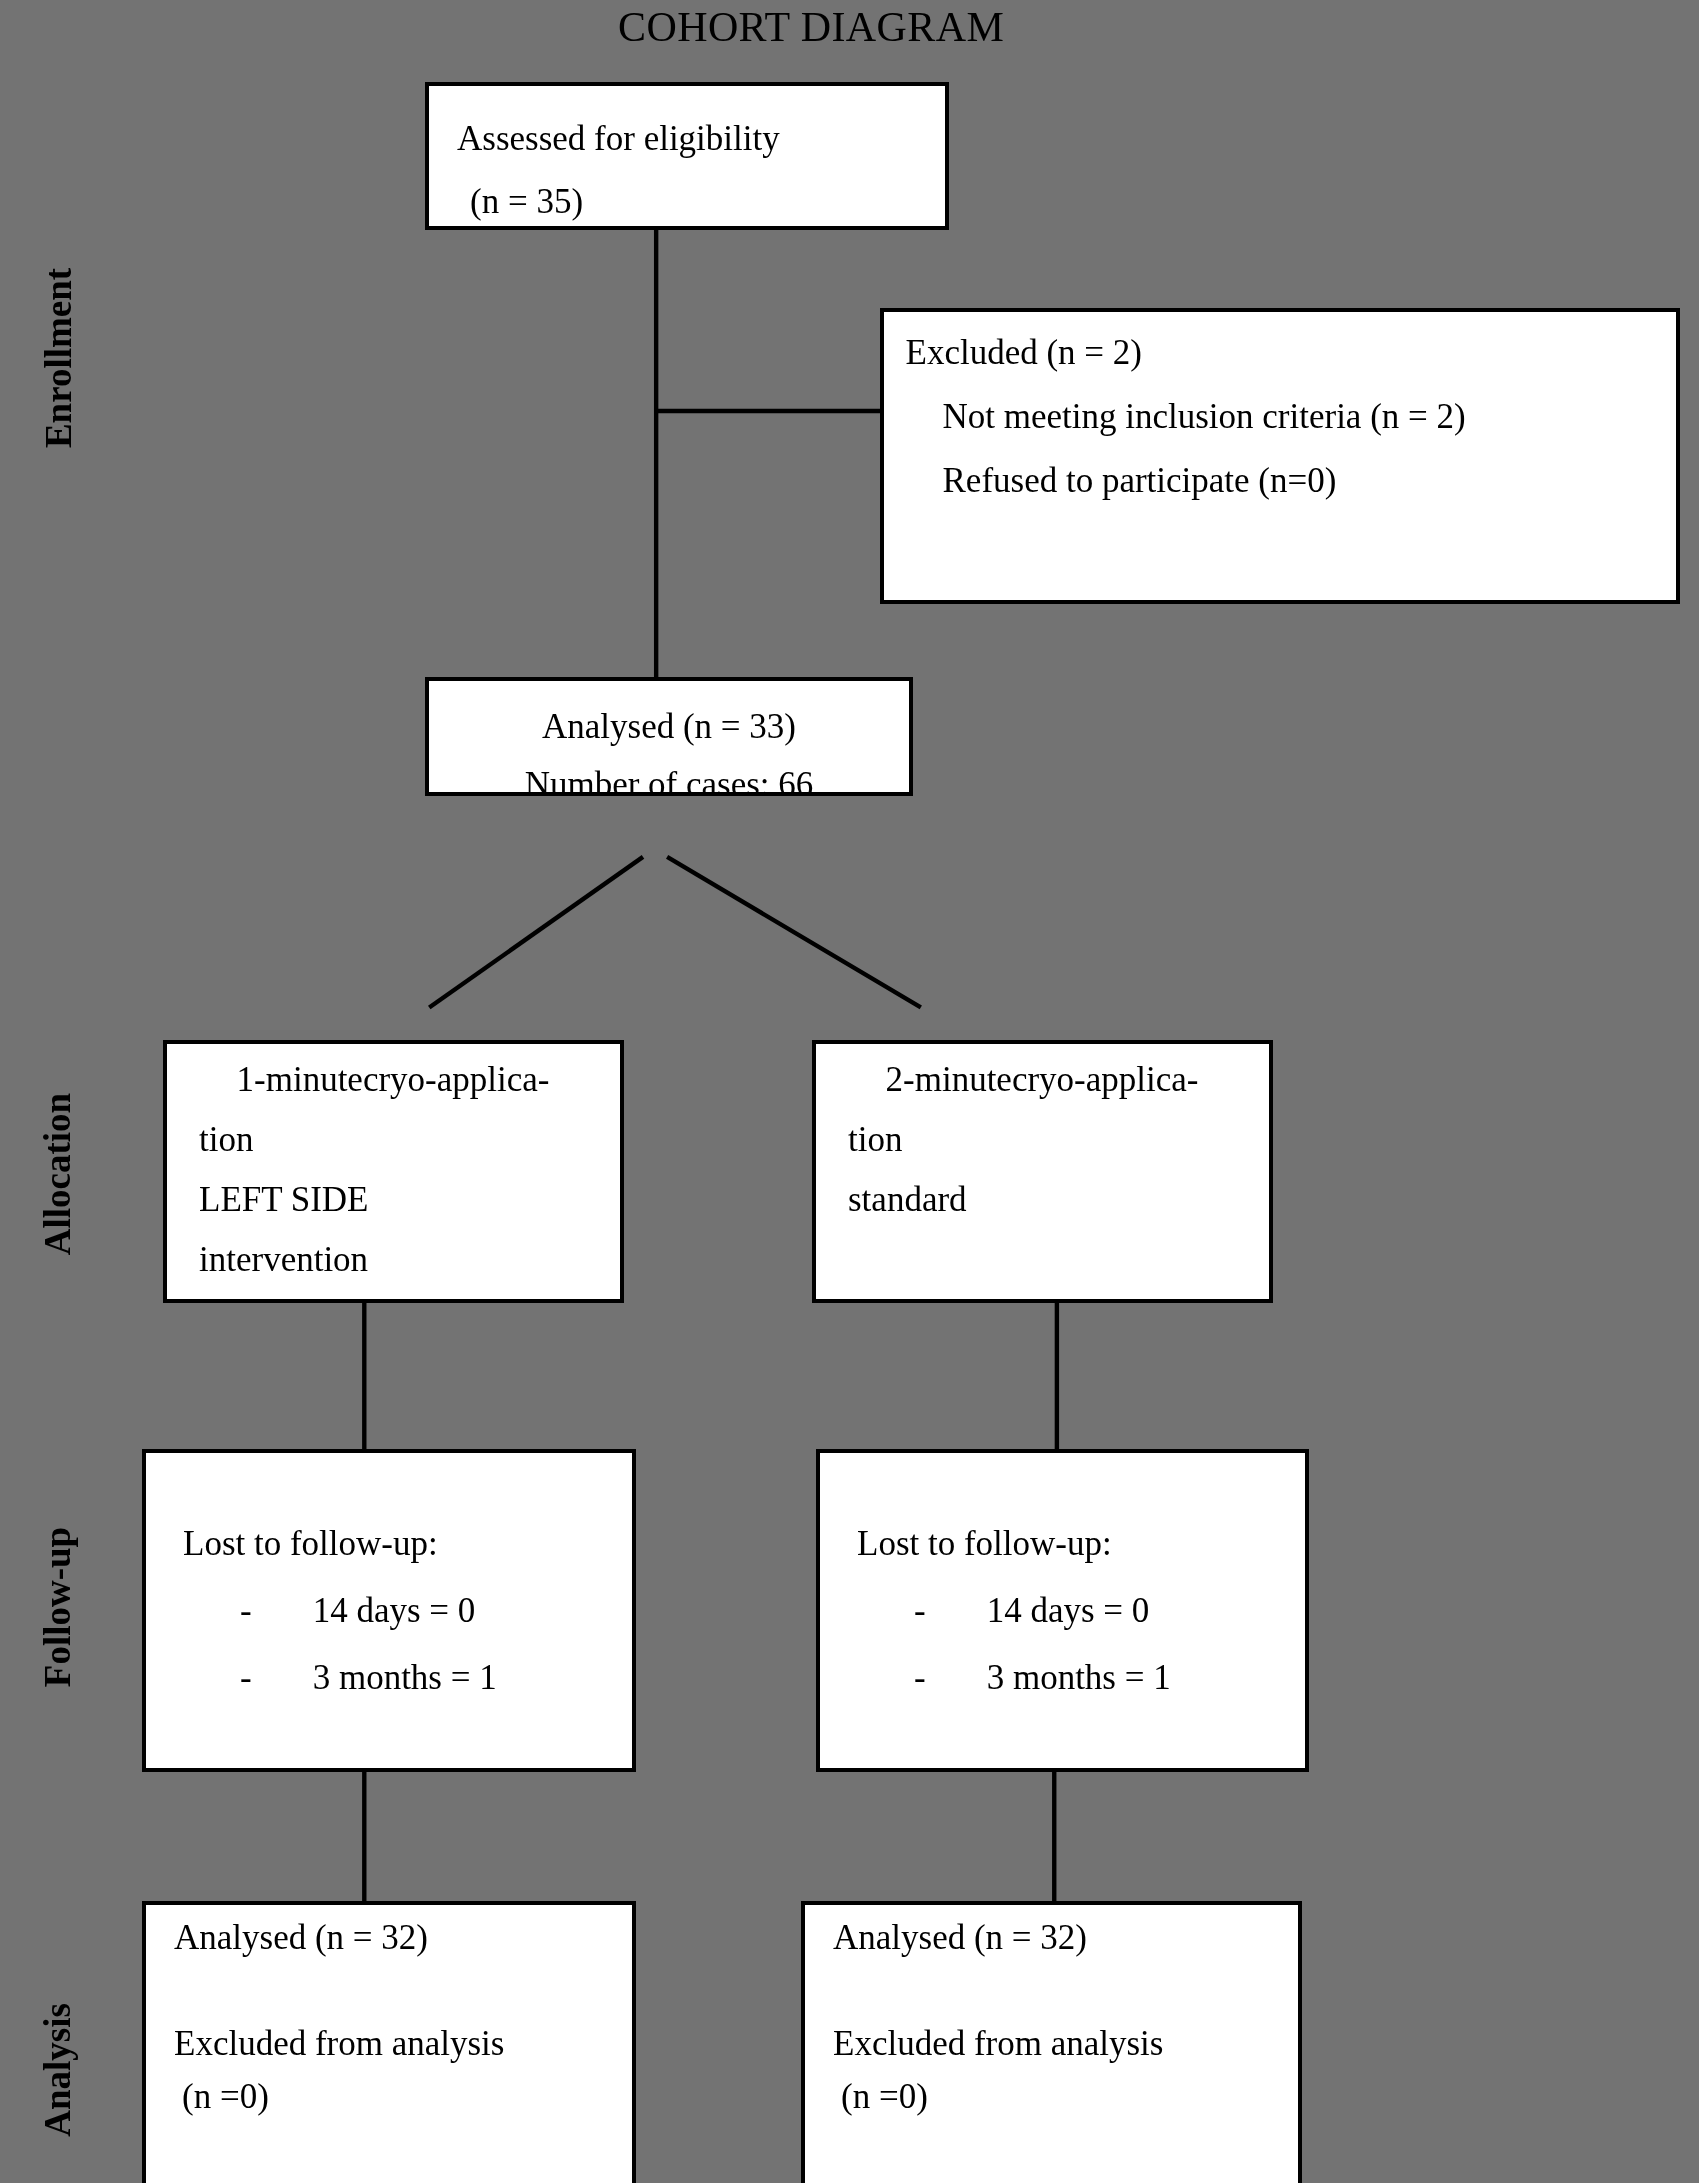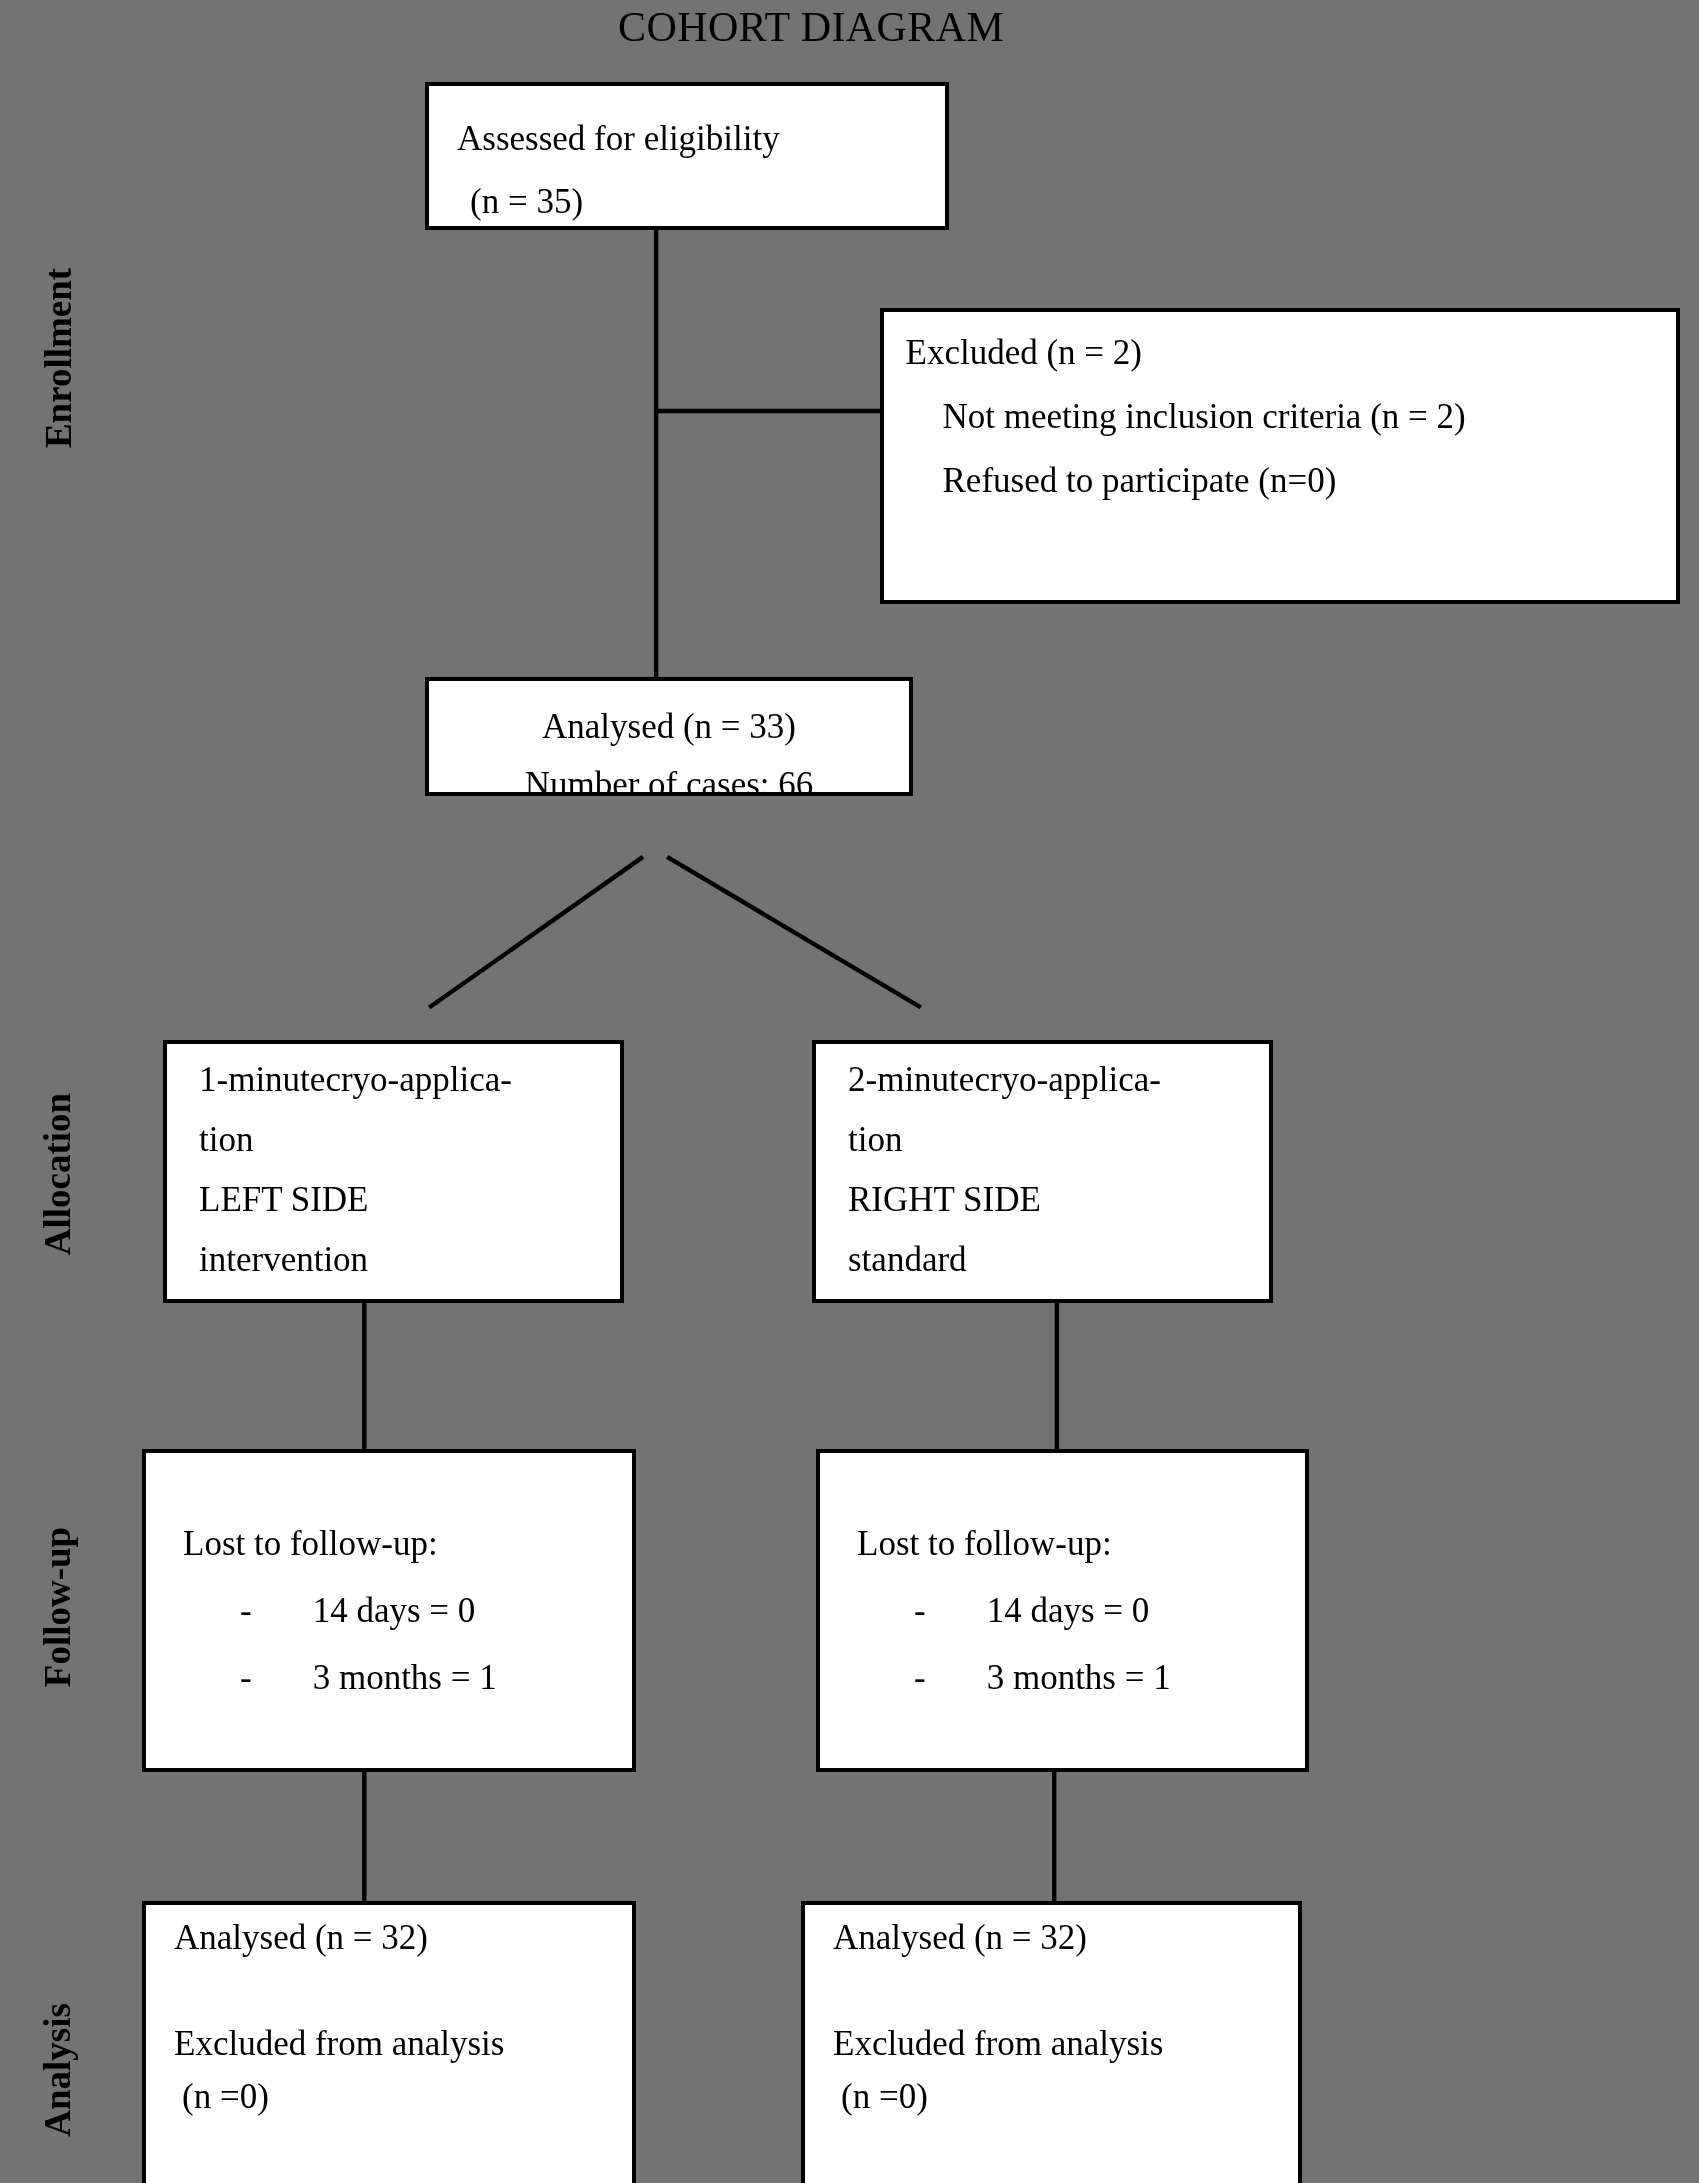--- a/index.html
+++ b/index.html
@@ -62,21 +62,21 @@
 
   
   .box.analysed-total { left: 425px; top: 677px; width: 488px; height: 119px; padding-top: 16.7px; text-align: center; }
   .box.analysed-total .bline { line-height: 58px; }
 
   
   .box.alloc { top: 1040px; width: 461px; height: 263px; padding: 5.7px 33px 0 32px; }
   .box.alloc.left  { left: 163px; }
   .box.alloc.right { left: 812px; }
   .box.alloc .bline { line-height: 60px; }
-  .box.alloc .bline.justify { display: flex; justify-content: flex-start; }
+  .box.alloc .bline.justify { display: flex; justify-content: center; }
 
   
   .box.followup { top: 1449px; height: 323px; padding: 57px 8.8px 0 37px; }
   .box.followup.left  { left: 142px;  width: 494px; }
   .box.followup.right { left: 816px; width: 493px; }
   .box.followup .bline { line-height: 67px; }
   .box.followup .bullet { padding-left: 57px; }
   .box.followup .dash { display: inline-block; margin-right: 61px; }
 
   
@@ -135,21 +135,20 @@
     <div class="bline">LEFT SIDE</div>
     <div class="bline">intervention</div>
   </div>
 
   <div class="box alloc right">
     <div class="bline justify">
       <span>2-minute</span>
       <span>cryo-applica-</span>
     </div>
     <div class="bline">tion</div>
-    <div class="bline">RIGHT SIDE</div>
     <div class="bline">standard</div>
   </div>
 
   <div class="box followup left">
     <div class="bline">Lost to follow-up:</div>
     <div class="bline bullet">
       <span class="dash">-</span><span>14 days = 0</span>
     </div>
     <div class="bline bullet">
       <span class="dash">-</span><span>3 months = 1</span>

